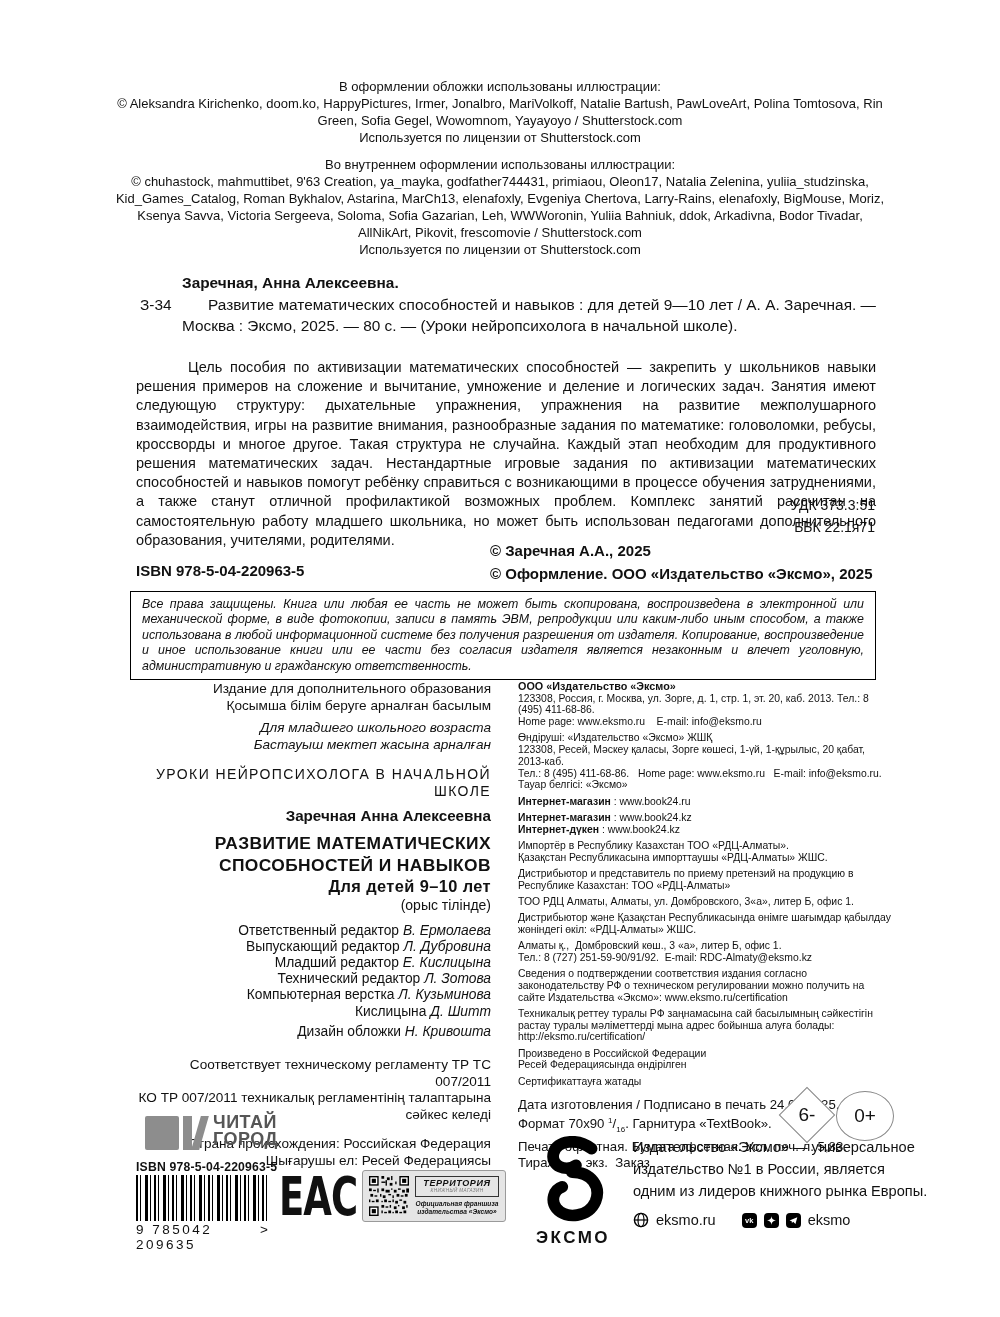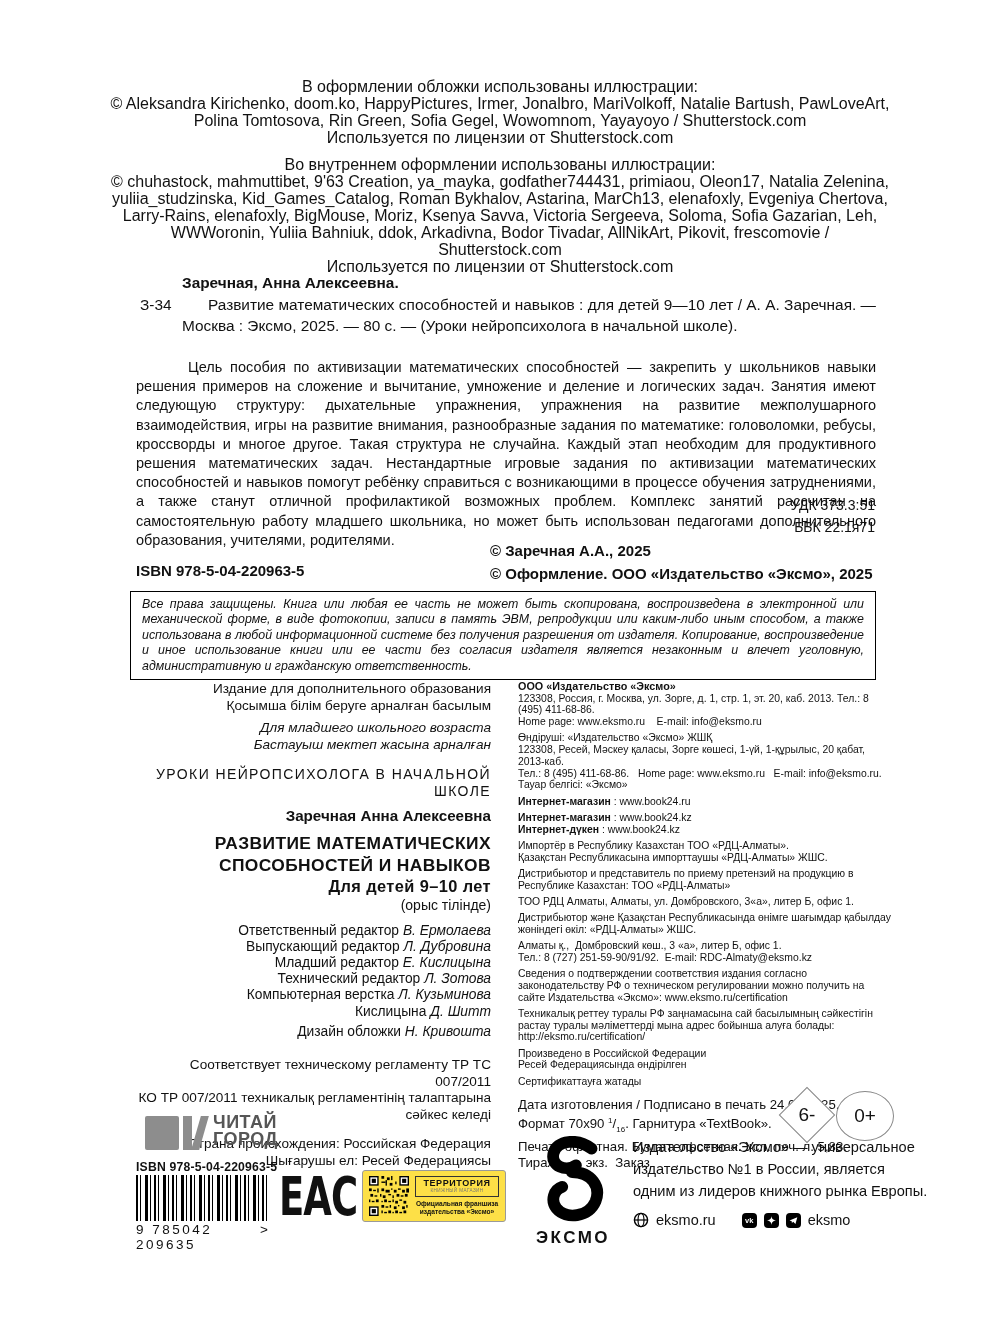--- a/index.html
+++ b/index.html
@@ -2,21 +2,21 @@
 <html><head>
 <meta charset="utf-8">
 <style>
   html,body{margin:0;padding:0;background:#e8e8e8;}
   .page{position:relative;width:1000px;height:1317px;margin:0 auto;background:#ffffff;
         font-family:"Liberation Sans",sans-serif;color:#111;overflow:hidden;}
   .abs{position:absolute;}
   .b{font-weight:bold;}
   .i{font-style:italic;}
 
-  .credits{left:110px;width:780px;font-size:16px;line-height:17px;text-align:center;}
+  .credits{left:110px;width:780px;font-size:13px;line-height:17px;text-align:center;}
   .bib{left:140px;width:736px;font-size:15.4px;line-height:21.5px;}
   .bib-author{margin-left:42px;font-weight:bold;}
   .bib-wrap{position:relative;}
   .bib-code{position:absolute;left:0;top:0;}
   .bib-text{margin-left:42px;text-align:justify;text-indent:26px;}
   .annot{left:136px;width:740px;font-size:14.5px;line-height:19.2px;text-align:justify;text-indent:52px;}
   .codes{left:136px;width:739px;text-align:right;font-size:14px;line-height:22px;}
   .cline{left:490px;font-size:15px;line-height:22.5px;font-weight:bold;}
   .isbn-top{left:136px;font-size:15px;font-weight:bold;}
   .rights{left:130px;top:591px;width:722px;border:1.5px solid #000;padding:5px 11px;
@@ -51,21 +51,21 @@
   .bc-label{font-size:12.2px;font-weight:bold;letter-spacing:.2px;white-space:nowrap;}
   .bc-bars{margin-top:1px;height:46px;background:
      repeating-linear-gradient(90deg,#000 0 2px,#fff 2px 4px,#000 4px 5px,#fff 5px 9px,#000 9px 12px,#fff 12px 14px,#000 14px 15px,#fff 15px 18px);}
   .bc-digits{display:flex;justify-content:space-between;font-size:13.5px;margin-top:1px;gap:33px;}
   .bc-digits .d{letter-spacing:2.5px;}
 
   .eac{left:279px;top:1166px;font-weight:bold;font-size:37px;letter-spacing:-1px;
        transform:scale(1.0,1.45);transform-origin:top left;font-family:"DejaVu Sans",sans-serif;}
 
   .qrbox{left:362px;top:1170px;width:130px;border:1px solid #9a9a9a;border-radius:3px;
-         padding:5px 6px;display:flex;gap:6px;align-items:flex-start;background:#fde047;}
+         padding:5px 6px;display:flex;gap:6px;align-items:flex-start;background:#e5e5e5;font-style:italic;}
   .qr-right{flex:1;}
   .qr-brandbox{border:1.4px solid #333;padding:2px 3px;text-align:center;}
   .qr-brand{font-size:9px;font-weight:bold;letter-spacing:.6px;line-height:9px;}
   .qr-brandsub{font-size:4.6px;color:#777;letter-spacing:.4px;line-height:6px;}
   .qr-cap{margin-top:3px;font-size:6.6px;font-weight:bold;line-height:7.5px;text-align:center;}
 
   .badge-d{left:779px;top:1087px;width:56px;height:56px;}
   .badge-d .rot{width:38px;height:38px;border:1px solid #888;transform:rotate(45deg);
                 position:absolute;left:8px;top:8px;background:#fff;}
   .badge-d .txt{position:absolute;left:0;top:0;width:56px;height:56px;display:flex;

